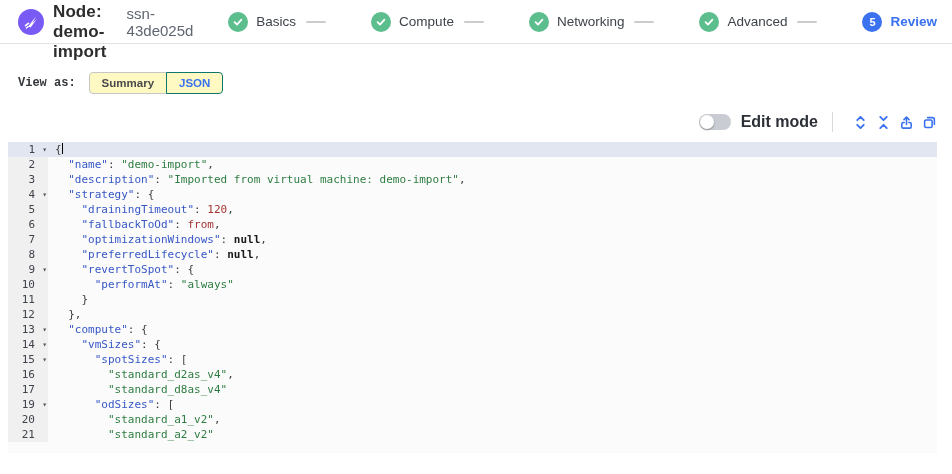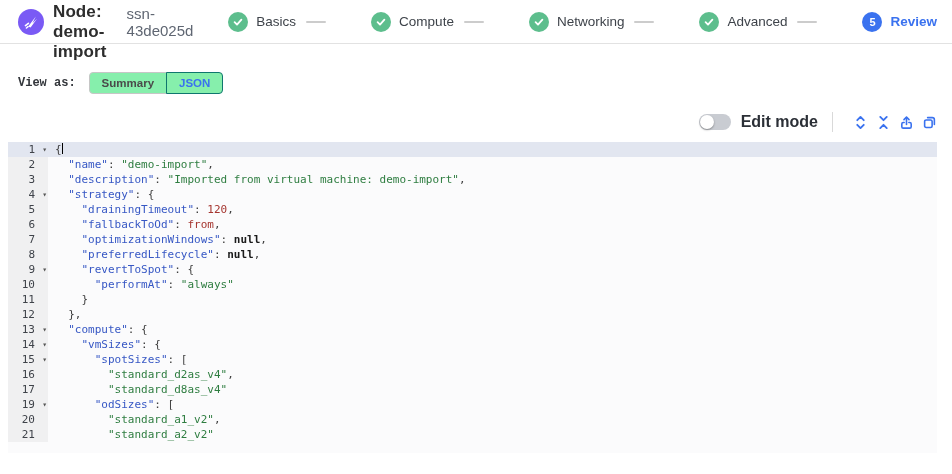--- a/index.html
+++ b/index.html
@@ -25,21 +25,21 @@
   .step-circle.done{background:#5dbe8d;}
   .step-circle.current{background:#3a72ef;color:#fff;font-size:11px;font-weight:bold;}
   .step-label{font-size:13.5px;color:#3e434a;margin-left:8px;}
   .step.current .step-label{color:#3a72ef;font-weight:bold;}
   .step-connector{width:20px;height:2px;background:#cccccc;border-radius:1px;margin:0 10px;}
   
   .viewas-row{position:absolute;top:72px;left:18px;display:flex;align-items:center;}
   .viewas-label{font-size:12px;font-weight:bold;color:#33363b;margin-right:13px;font-family:Liberation Mono, monospace;}
   .segmented{display:flex;}
   .seg-btn{
-    height:22px;padding:0 12px;background:#86efac;border:1px solid #c6c6c6;
+    height:22px;padding:0 12px;background:#fef9c3;border:1px solid #c6c6c6;
     font-family:"Liberation Sans",sans-serif;font-size:11.5px;font-weight:bold;color:#4a4a4a;
     cursor:pointer;display:flex;align-items:center;
   }
   .seg-btn:first-child{border-radius:4px 0 0 4px;}
   .seg-btn:last-child{border-radius:0 4px 4px 0;margin-left:-1px;}
   .seg-btn.selected{border:1px solid #0f766e;color:#3a72ef;z-index:2;}
   
   .toolbar{position:absolute;top:108px;right:15px;height:28px;display:flex;align-items:center;}
   .toggle{
     width:32px;height:16px;border-radius:9px;background:#c9ccd2;position:relative;cursor:pointer;

